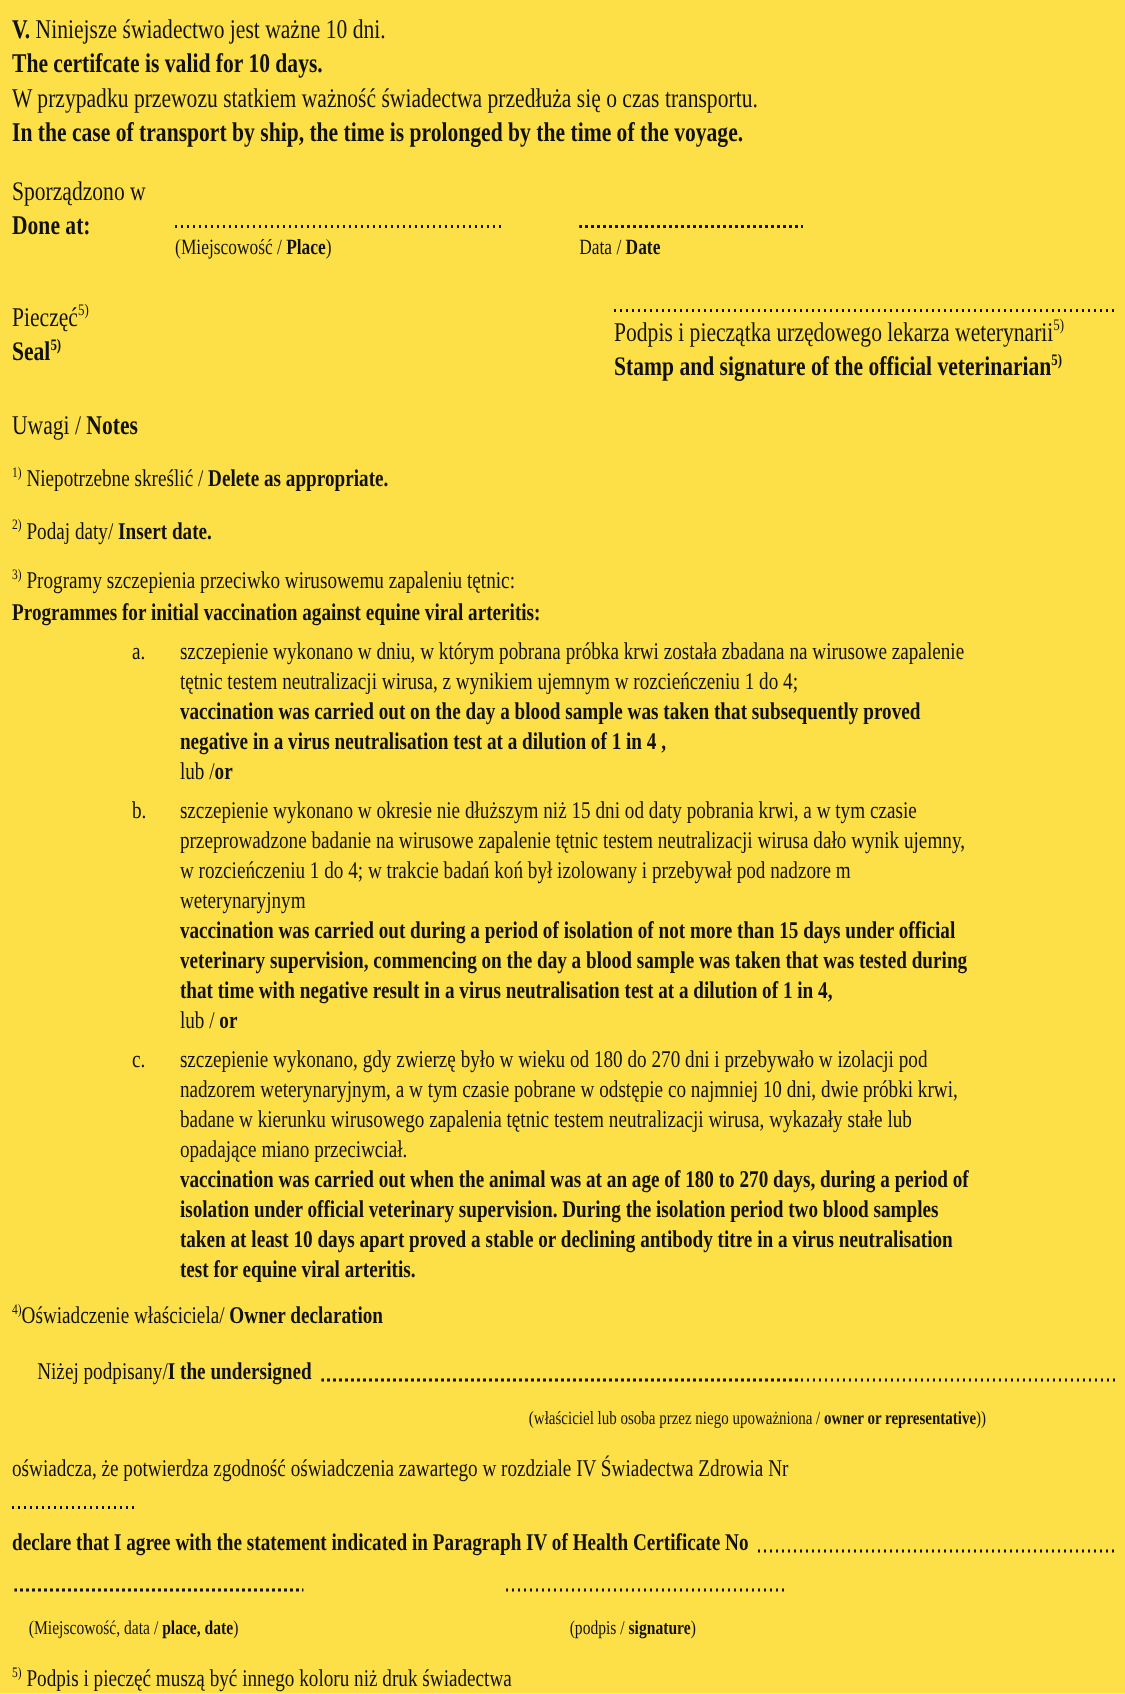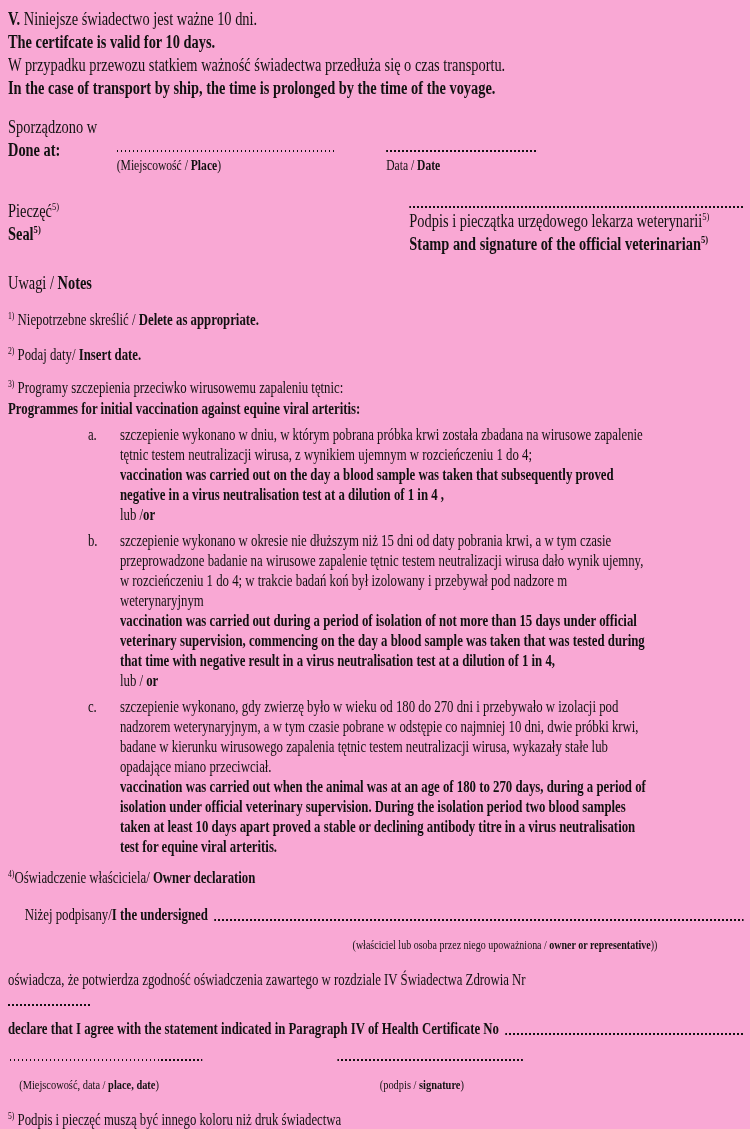--- a/index.html
+++ b/index.html
@@ -1,17 +1,17 @@
 <!DOCTYPE html>
 <html><head>
 <meta charset="utf-8">
 <style>
   html,body { margin:0; padding:0; background:#f0f0f0; }
   .page {
-    width:750px; height:1129px; overflow:hidden; background:#f9a8d4;
+    width:750px; height:1129px; overflow:hidden; background:#fde047;
     position:relative; margin:0;
   }
   .inner {
     width:938px; transform:scaleX(0.7995); transform-origin:0 0;
     box-sizing:border-box; padding:8px 8px 0 10px;
     font-family:"Liberation Serif", serif; color:#111;
   }
   p { margin:0; }
   .b { font-weight:bold; }
   .ws { white-space:pre-wrap; }

